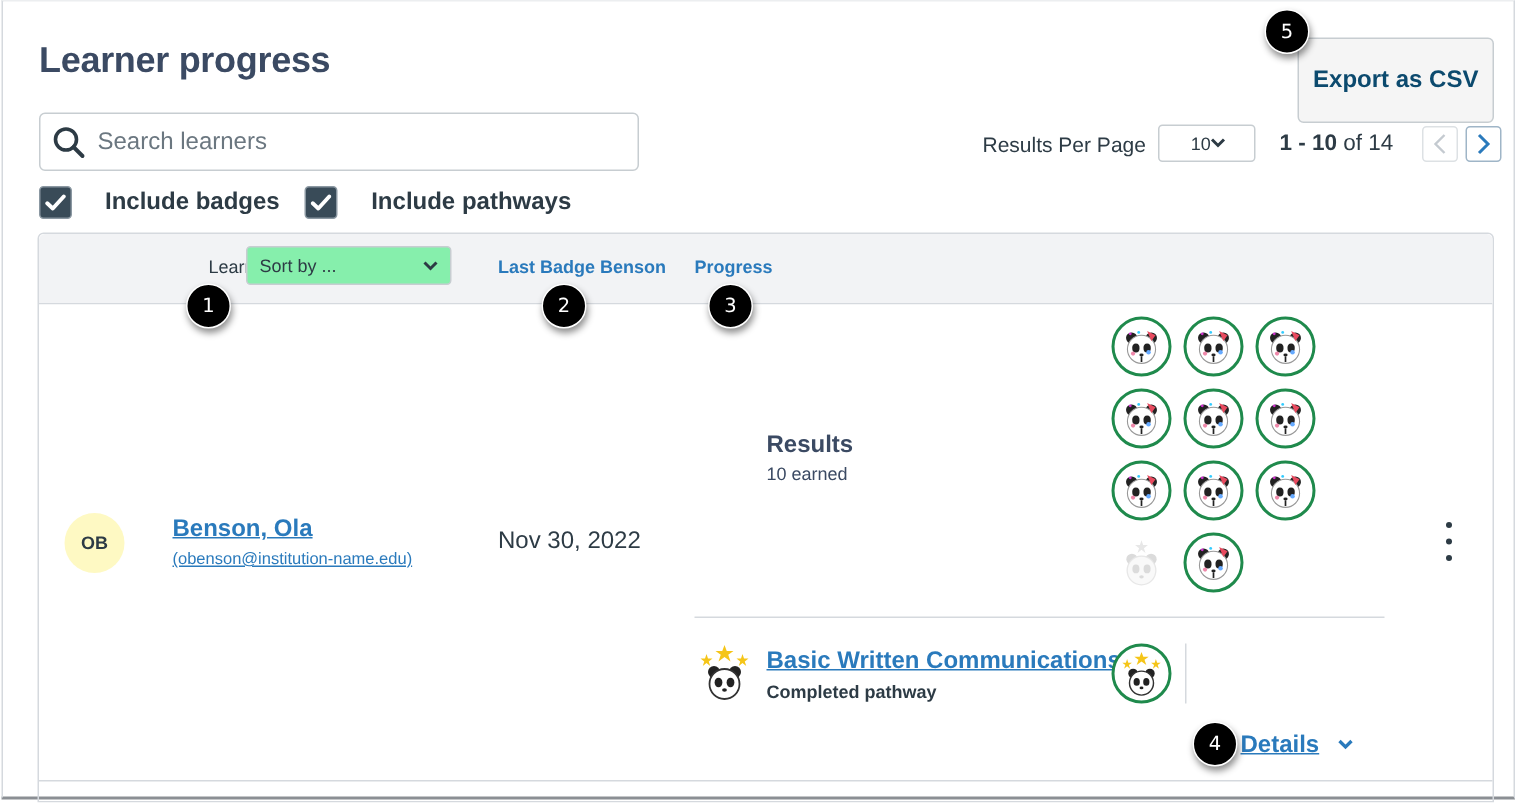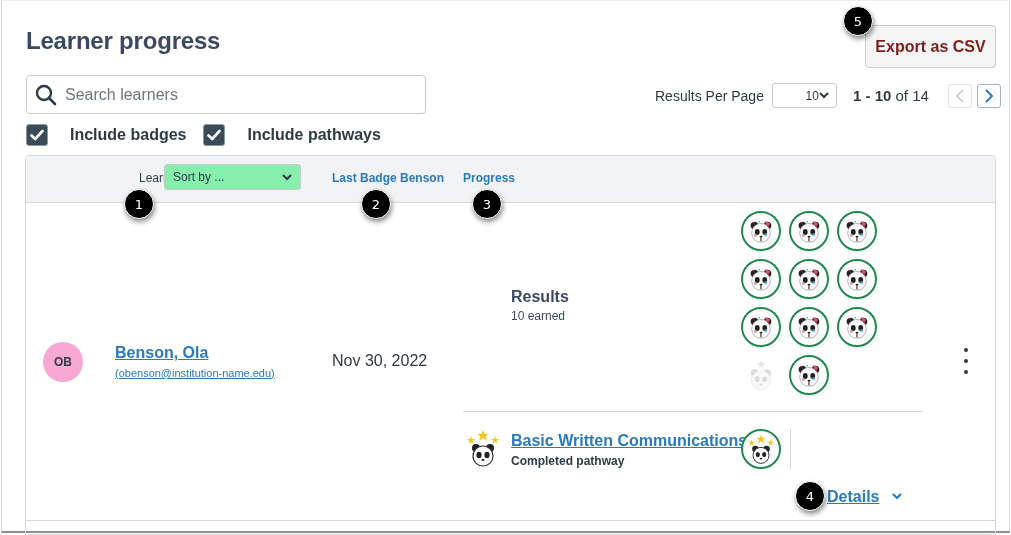--- a/index.html
+++ b/index.html
@@ -1,43 +1,43 @@
 <!DOCTYPE html>
 <html><head>
 <meta charset="utf-8">
 <style>
   * { box-sizing: border-box; margin: 0; padding: 0; }
   html, body { width: 1011px; height: 535px; overflow: hidden; background: #fff; }
   body { font-family: "Liberation Sans", "DejaVu Sans", sans-serif; color: #2d3b45; position: relative; }
   .frame { position: absolute; left: 1px; top: 0; width: 1009px; height: 533px; border-left: 1px solid #d5d9de; border-right: 1px solid #d5d9de; border-bottom: 2px solid #8b8f94; border-top: 1px solid #eceef0; }
   .title { position: absolute; left: 26px; top: 27px; font-size: 24px; font-weight: bold; color: #3b4a63; letter-spacing: -0.2px; }
-  .export-btn { position: absolute; left: 865px; top: 25px; width: 131px; height: 43px; background: #f5f5f5; border: 1px solid #c7cdd1; border-radius: 4px; font-size: 16px; font-weight: bold; color: #7f1d1d; display: flex; align-items: center; justify-content: center; cursor: pointer; font-family: "Liberation Sans", sans-serif; }
+  .export-btn { position: absolute; left: 865px; top: 25px; width: 131px; height: 57px; background: #f5f5f5; border: 1px solid #c7cdd1; border-radius: 4px; font-size: 16px; font-weight: bold; color: #0c4a6e; display: flex; align-items: center; justify-content: center; cursor: pointer; font-family: "Liberation Sans", sans-serif; }
   .search { position: absolute; left: 26px; top: 75px; width: 400px; height: 39px; border: 1px solid #c7cdd1; border-radius: 4px; display: flex; align-items: center; padding-left: 8px; }
   .search svg { flex: none; }
   .search input { border: none; outline: none; font-size: 16px; color: #6b7780; margin-left: 8px; width: 340px; background: transparent; font-family: "Liberation Sans", sans-serif; }
   .search input::placeholder { color: #6b7780; }
   .checks { position: absolute; left: 26px; top: 124px; display: flex; align-items: center; }
   .check { display: flex; align-items: center; margin-right: 17px; cursor: pointer; }
   .check .box { width: 22px; height: 22px; background: #394b58; border: 1px solid #8b98a2; border-radius: 3px; display: flex; align-items: center; justify-content: center; }
   .check .lbl { font-size: 16px; font-weight: bold; color: #2d3b45; margin-left: 22px; }
   .pager { position: absolute; top: 83px; left: 655px; display: flex; align-items: center; }
   .pager .rpp { font-size: 14px; color: #2d3b45; margin-right: 8px; }
-  .select-sm { width: 65px; height: 25px; border: 1px solid #c7cdd1; border-radius: 3px; display: flex; align-items: center; justify-content: flex-end; padding: 0 7px 0 9px; font-size: 12px; color: #2d3b45; cursor: pointer; }
+  .select-sm { width: 65px; height: 25px; border: 1px solid #c7cdd1; border-radius: 3px; display: flex; align-items: center; justify-content: center; padding: 0 7px 0 9px; font-size: 12px; color: #2d3b45; cursor: pointer; }
   .range { margin-left: 16px; font-size: 15px; color: #2d3b45; }
   .range b { font-weight: bold; }
   .nav-btn { width: 24px; height: 24px; border: 1px solid #c7cdd1; border-radius: 3px; display: flex; align-items: center; justify-content: center; margin-left: 5px; cursor: pointer; }
   .nav-btn.prev { margin-left: 19px; border-color: #dde1e4; }
   .nav-btn.next { border-color: #9fb5c7; }
   .table { position: absolute; left: 25px; top: 155px; width: 971px; height: 380px; border: 1px solid #d5d9de; border-radius: 4px 4px 0 0; }
   .thead { height: 47px; background: #f2f3f5; border-bottom: 1px solid #d5d9de; position: relative; border-radius: 4px 4px 0 0; }
   .th-learner { position: absolute; left: 89px; top: 15px; font-size: 12px; font-weight: normal; color: #2d3b45; padding-left: 24px; }
   .sort-select { position: absolute; left: 138px; top: 8px; width: 137px; height: 26px; background: #86efac; border: 1px solid #c7cdd1; border-radius: 3px; display: flex; align-items: center; justify-content: space-between; padding: 0 8px; font-size: 12px; color: #2d3b45; cursor: pointer; }
   .th-link { position: absolute; top: 15px; font-size: 12px; font-weight: bold; color: #2a7abc; cursor: pointer; }
   .row-divider { position: absolute; left: 0; top: 364px; width: 969px; height: 1px; background: #d5d9de; }
-  .avatar { position: absolute; left: 17px; top: 186px; width: 40px; height: 40px; background: #f9a8d4; border-radius: 50%; display: flex; align-items: center; justify-content: center; font-size: 12px; font-weight: bold; color: #2d3b45; }
+  .avatar { position: absolute; left: 17px; top: 186px; width: 40px; height: 40px; background: #fef9c3; border-radius: 50%; display: flex; align-items: center; justify-content: center; font-size: 12px; font-weight: bold; color: #2d3b45; }
   .learner-name { position: absolute; left: 89px; top: 188px; font-size: 16px; font-weight: bold; color: #2a7abc; text-decoration: underline; cursor: pointer; }
   .learner-email { position: absolute; left: 89px; top: 211px; font-size: 11px; color: #2a7abc; text-decoration: underline; cursor: pointer; }
   .last-date { position: absolute; left: 306px; top: 196px; font-size: 16px; color: #2d3b45; }
   .badges-title { position: absolute; left: 485px; top: 132px; font-size: 16px; font-weight: bold; color: #3b4a63; }
   .badges-count { position: absolute; left: 485px; top: 153px; font-size: 12px; color: #3b4a63; }
   .badge-grid { position: absolute; left: 715px; top: 55px; width: 144px; display: grid; grid-template-columns: 40px 40px 40px; column-gap: 8px; row-gap: 8px; }
   .badge { width: 40px; height: 40px; border: 2.5px solid #1f8a4c; border-radius: 50%; background: #fff; display: flex; align-items: center; justify-content: center; cursor: pointer; overflow: hidden; }
   .badge.unearned { border: none; opacity: 0.35; }
   .sep-line { position: absolute; left: 437px; top: 255px; width: 460px; height: 1px; background: #d5d9de; }
   .pathway-icon { position: absolute; left: 437px; top: 272px; width: 40px; height: 40px; }

